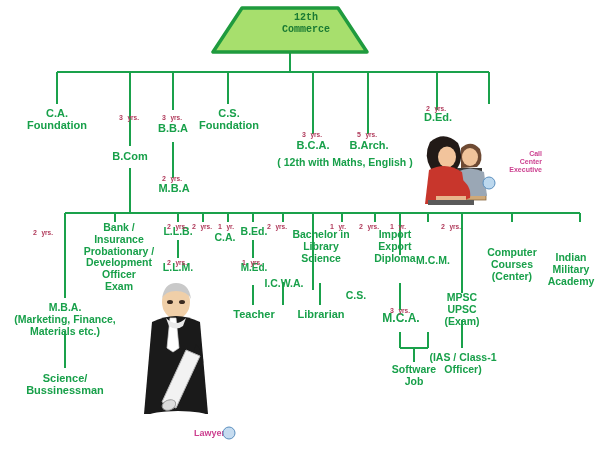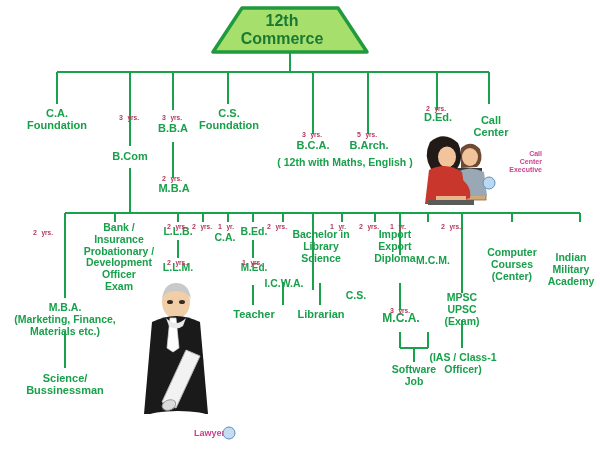--- a/index.html
+++ b/index.html
@@ -109,21 +109,21 @@
       <line x1="428" y1="348" x2="428" y2="332"></line>
       <line x1="414" y1="348" x2="414" y2="362"></line>
 
       <line x1="462" y1="320" x2="462" y2="348"></line>
     </g>
   </svg>
 
   <svg width="600" height="450">
     <polygon points="213,52 367,52 338,8 242,8" fill="#a7df6d" stroke="#1f9b3e" stroke-width="3.5" stroke-linejoin="round"></polygon>
   </svg>
-  <div class="root" style="left:224px;top:12px;width:116px;font-size:16px;">
+  <div class="root" style="left:248px;top:12px;width:116px;font-size:10px;font-family:Liberation Mono, monospace;">
     <div>12th</div>
     <div>Commerce</div>
   </div>
 
   <div class="node" style="left:15px;top:107px;width:84px;font-size:11px;">C.A.
 Foundation</div>
 
   <div class="node" style="left:98px;top:150px;width:64px;font-size:11px;">B.Com</div>
 
   <div class="node" style="left:144px;top:122px;width:58px;font-size:11px;">B.B.A</div>
@@ -134,22 +134,20 @@
   <div class="node" style="left:146px;top:182px;width:56px;font-size:11px;">M.B.A</div>
 
   <div class="node" style="left:283px;top:139px;width:60px;font-size:11px;">B.C.A.</div>
 
   <div class="node" style="left:337px;top:139px;width:64px;font-size:11px;">B.Arch.</div>
 
   <div class="node" style="left:269px;top:157px;width:152px;font-size:10.5px;">( 12th with Maths, English )</div>
 
   <div class="node" style="left:412px;top:111px;width:52px;font-size:11px;">D.Ed.</div>
 
-  <div class="node" style="left:464px;top:114px;width:54px;font-size:11px;">Call
-Center</div>
 
   <div class="yr" style="left:108px;top:107px;width:42px;">
     <span class="n">3</span>
     <span class="u">yrs.</span>
   </div>
   <div class="yr" style="left:151px;top:107px;width:42px;">
     <span class="n">3</span>
     <span class="u">yrs.</span>
   </div>
   <div class="yr" style="left:151px;top:168px;width:42px;">

